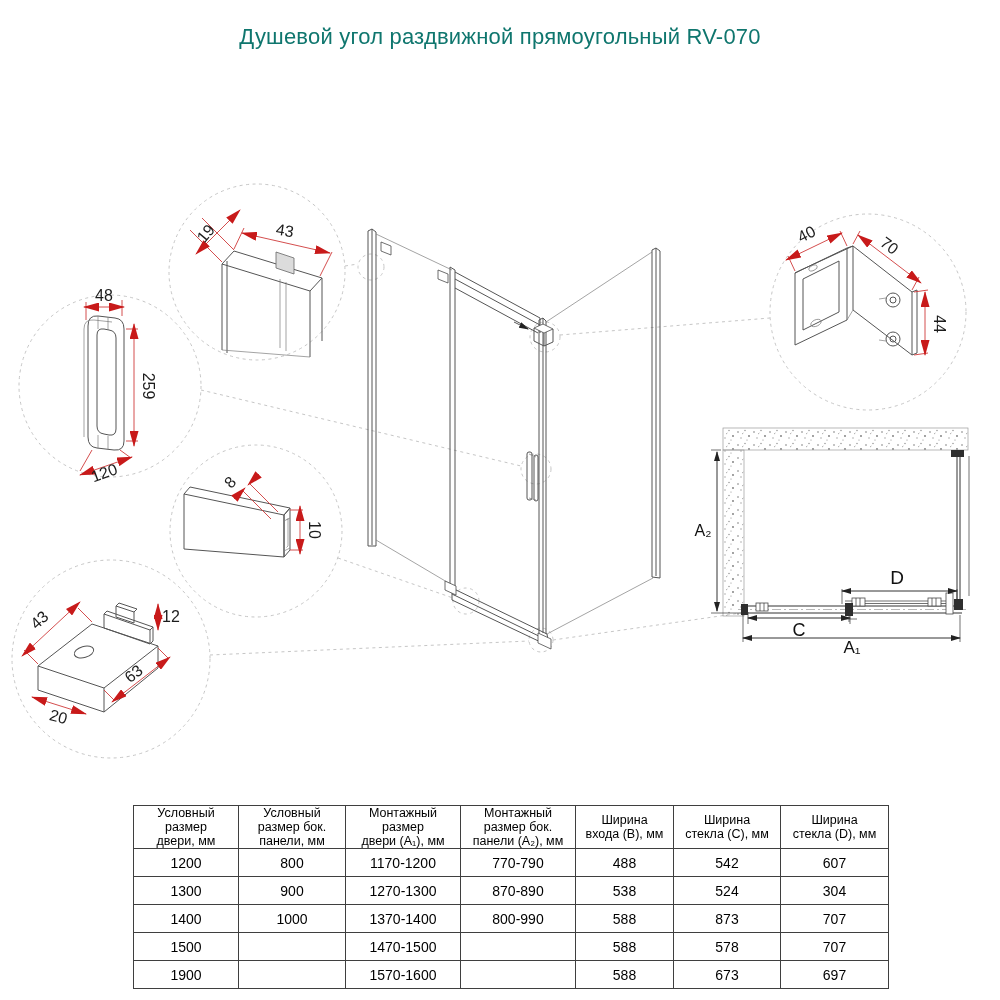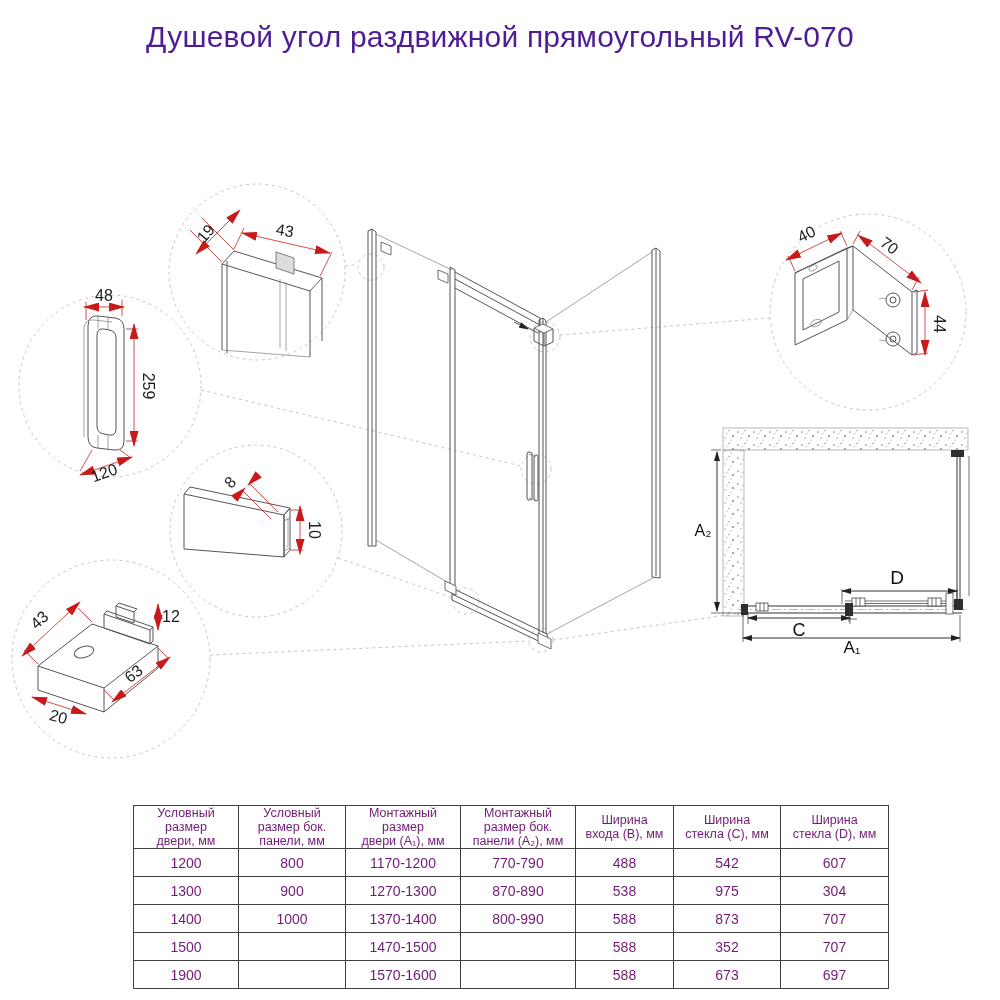--- a/index.html
+++ b/index.html
@@ -1,33 +1,33 @@
 <!DOCTYPE html>
 <html><head>
 <meta charset="utf-8">
 <style>
   html,body{margin:0;padding:0;}
   body{width:1000px;height:1000px;position:relative;background:#ffffff;overflow:hidden;
        font-family:"Liberation Sans","DejaVu Sans",sans-serif;}
   .title{position:absolute;top:16px;left:0;width:1000px;text-align:center;
-         font-size:30px;line-height:41px;color:#4c1d95;letter-spacing:.2px;}
+         font-size:22px;line-height:41px;color:#0f766e;letter-spacing:.2px;}
   svg text{font-family:"Liberation Sans","DejaVu Sans",sans-serif;}
   .ln{stroke:#555;stroke-width:1;fill:none;stroke-linejoin:round;}
   .lt{stroke:#7d7d7d;stroke-width:.7;fill:none;}
   .dash{stroke:#c6c6c6;stroke-width:1;fill:none;stroke-dasharray:3 3.5;}
   .rl{stroke:#cf3a3a;stroke-width:.9;fill:none;}
   .pl{stroke:#333;stroke-width:1;fill:none;}
   .plt{stroke:#333;stroke-width:.7;fill:none;}
   .dk{fill:#2e2e2e;stroke:none;}
   .wt{fill:#fff;stroke:#4a4a4a;stroke-width:.8;}
   .dimt{fill:#1c1c1c;font-size:16px;text-anchor:middle;}
   .plant{fill:#111;font-size:16px;text-anchor:middle;}
   .tablewrap{position:absolute;left:133px;top:805px;}
   table{border-collapse:collapse;table-layout:fixed;}
-  th,td{border:1px solid #3f3f3f;text-align:center;vertical-align:middle;color:#701a75;
+  th,td{border:1px solid #3f3f3f;text-align:center;vertical-align:middle;color:#000000;
         overflow:hidden;padding:0 1px;}
   th{font-size:12.5px;line-height:1.12;font-weight:400;white-space:pre-line;height:41px;}
   td{font-size:14px;height:27px;font-weight:400;}
 </style>
 </head>
 <body>
 
 <div class="title">
   <div>Душевой угол раздвижной прямоугольный RV-070</div>
 </div>
@@ -250,39 +250,39 @@
       <td>488</td>
       <td>542</td>
       <td>607</td>
     </tr>
     <tr>
       <td>1300</td>
       <td>900</td>
       <td>1270-1300</td>
       <td>870-890</td>
       <td>538</td>
-      <td>975</td>
+      <td>524</td>
       <td>304</td>
     </tr>
     <tr>
       <td>1400</td>
       <td>1000</td>
       <td>1370-1400</td>
       <td>800-990</td>
       <td>588</td>
       <td>873</td>
       <td>707</td>
     </tr>
     <tr>
       <td>1500</td>
       <td></td>
       <td>1470-1500</td>
       <td></td>
       <td>588</td>
-      <td>352</td>
+      <td>578</td>
       <td>707</td>
     </tr>
     <tr>
       <td>1900</td>
       <td></td>
       <td>1570-1600</td>
       <td></td>
       <td>588</td>
       <td>673</td>
       <td>697</td>

